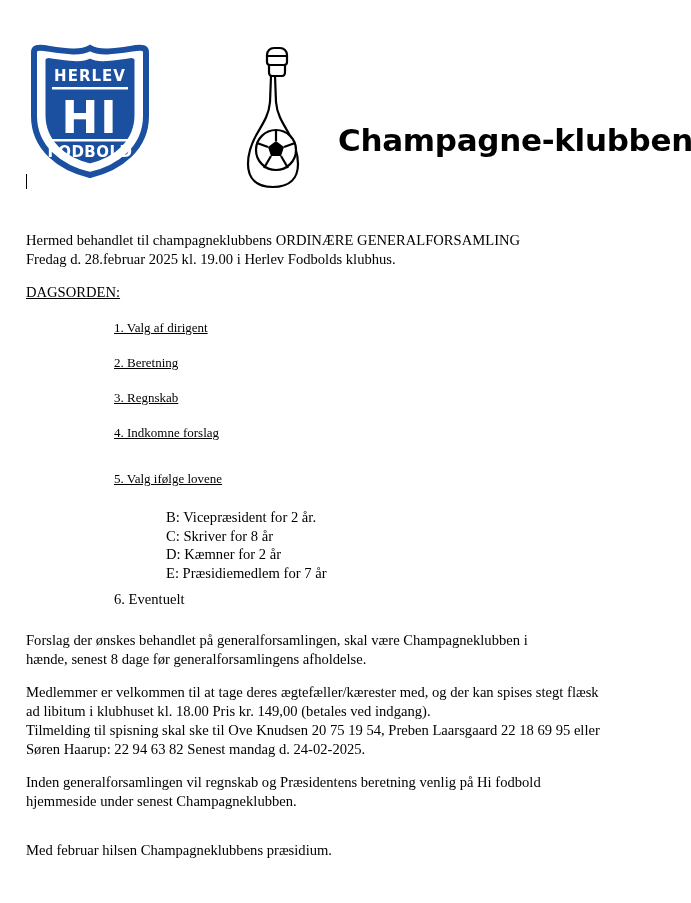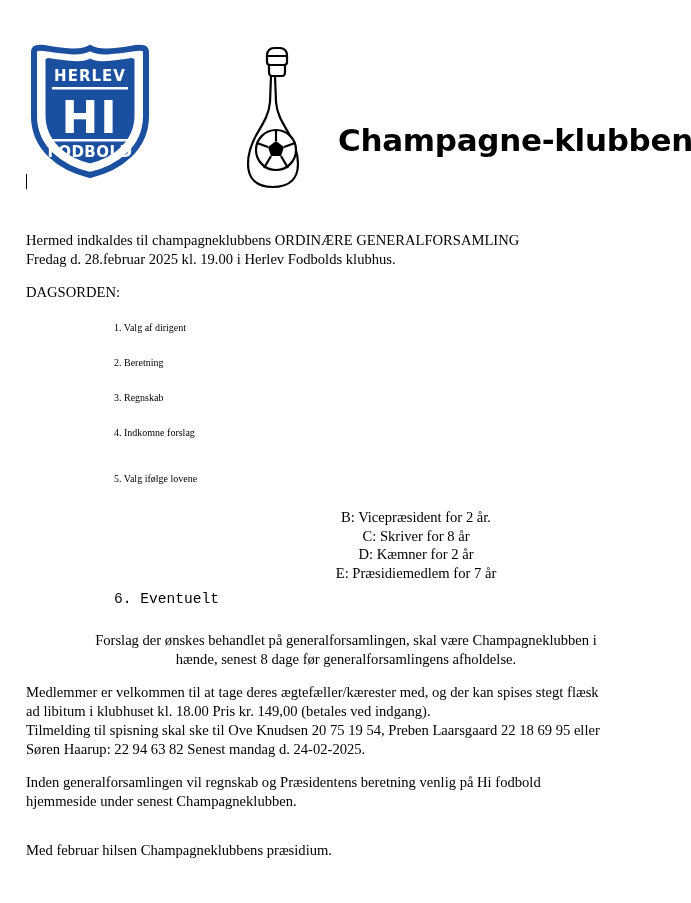--- a/index.html
+++ b/index.html
@@ -71,52 +71,52 @@
     font-size: 14.6px;
     line-height: 19px;
   }
   .para {
     margin: 0 0 14px 0;
   }
   .line { display: block; }
 
   .dagsorden {
     margin: 0 0 16px 0;
+    text-decoration: underline;
   }
 
   .agenda {
     margin: 0 0 0 0;
     padding: 0;
     list-style: none;
   }
   .agenda-item {
     margin: 0 0 0 88px;
     height: 35px;
-    font-size: 10px;
+    font-size: 13px;
+    text-decoration: underline;
   }
   .agenda-item.gap {
     height: 46px;
   }
   .sub-list {
     margin: 4px 0 0 140px;
     padding: 0;
     list-style: none;
     line-height: 18.5px;
   }
-  .sub-item { font-size: 14.6px; text-align: center; }
+  .sub-item { font-size: 14.6px; }
 
   .after-sub {
     margin: 8px 0 0 88px;
     font-size: 14.6px;
-    font-family: Liberation Mono, monospace;
   }
 
   .block {
     margin-top: 22px;
-    text-align: center;
   }
   .block-gap-lg {
     margin-top: 30px;
   }
 </style>
 </head>
 <body>
 
 <div class="page">
 
@@ -146,21 +146,21 @@
       </g>
     </svg>
 
     <div class="brand-text">Champagne-klubben</div>
     <div class="caret"></div>
   </div>
 
   <div class="content">
 
     <p class="para">
-      <span class="line">Hermed indkaldes til champagneklubbens ORDINÆRE GENERALFORSAMLING</span>
+      <span class="line">Hermed behandlet til champagneklubbens ORDINÆRE GENERALFORSAMLING</span>
       <span class="line">Fredag d. 28.februar 2025 kl. 19.00 i Herlev Fodbolds klubhus.</span>
     </p>
 
     <p class="dagsorden">DAGSORDEN:</p>
 
     <ul class="agenda">
       <li class="agenda-item">1. Valg af dirigent</li>
       <li class="agenda-item">2. Beretning</li>
       <li class="agenda-item">3. Regnskab</li>
       <li class="agenda-item gap">4. Indkomne forslag</li>

